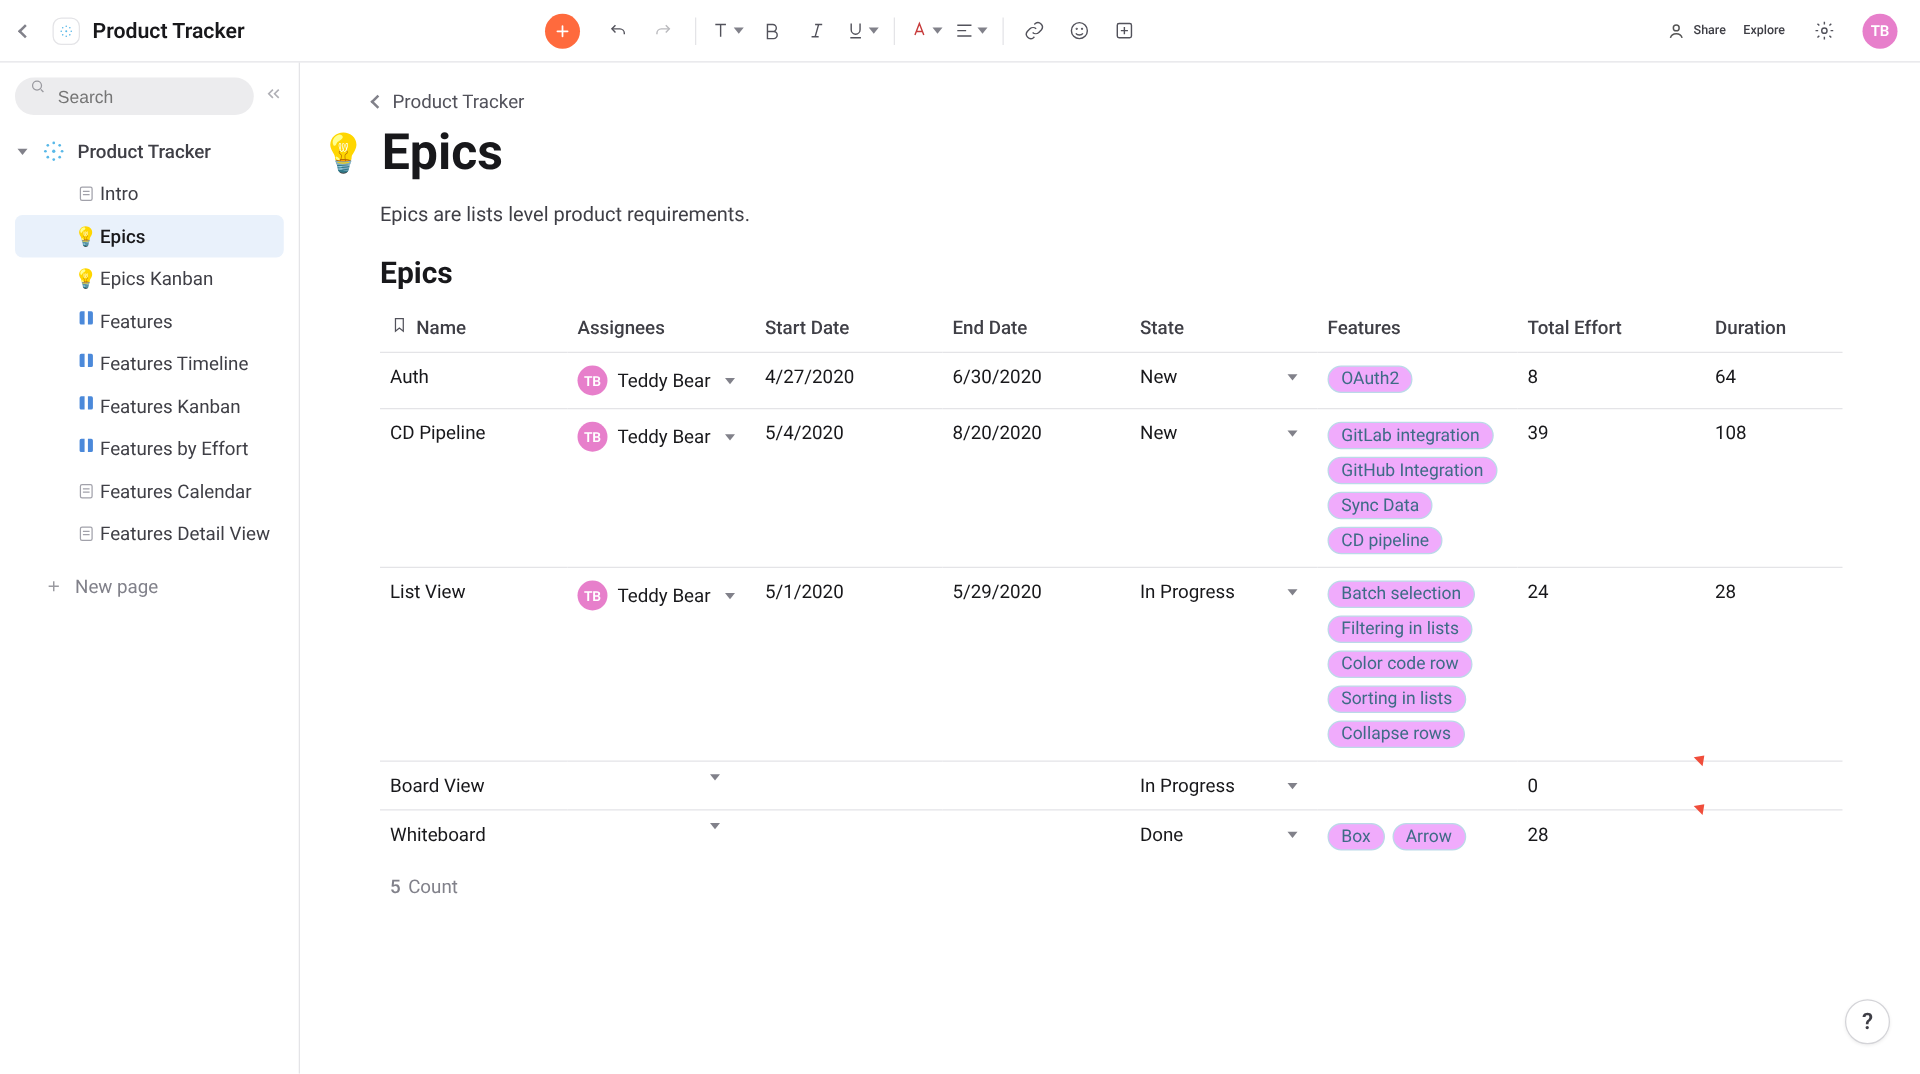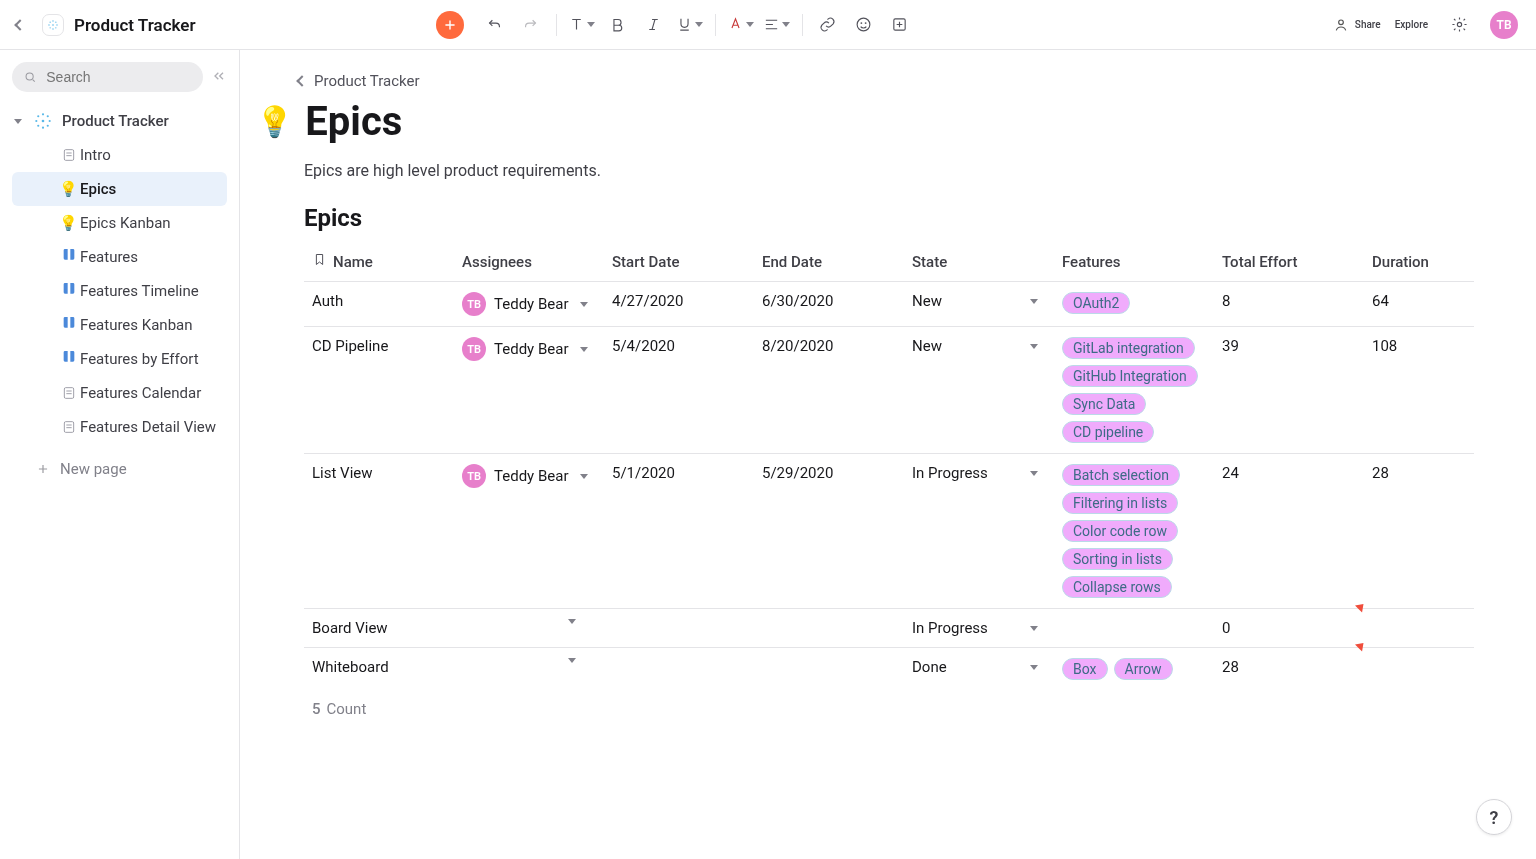--- a/index.html
+++ b/index.html
@@ -74,21 +74,21 @@
   .sharebox{display:flex;align-items:center;gap:6px;}
   .avatar{width:28px;height:28px;border-radius:50%;background:var(--pink);color:#fff;font-size:12px;font-weight:600;display:flex;align-items:center;justify-content:center;text-align:right;}
   .avatar.sm{width:24px;height:24px;font-size:11px;}
 
   
   .body-row{display:flex;height:calc(859px - 50px);}
   .sidebar{width:240px;border-right:1px solid var(--gray-200);padding:12px 12px 12px 12px;display:flex;flex-direction:column;gap:6px;}
   .searchwrap{display:flex;align-items:center;gap:8px;margin-bottom:6px;}
   .searchbox{
     flex:1;background:var(--gray-150);border-radius:16px;height:30px;
-    display:flex;align-items:center;padding:0 12px;color:var(--gray-500);gap:8px;
+    display:flex;padding:0 12px;color:var(--gray-500);gap:8px;
   }
   .searchbox input{border:none;background:transparent;outline:none;font-size:14px;color:var(--gray-700);width:100%;}
   .collapse{color:var(--gray-400);cursor:pointer;}
   .tree{display:flex;flex-direction:column;}
   .tree-row{display:flex;align-items:center;gap:8px;height:34px;border-radius:6px;padding:0 6px;cursor:pointer;color:var(--gray-700);font-size:15px;}
   .tree-row.root{font-weight:500;padding-left:2px;}
   .tree-row.level1{padding-left:42px;position:relative;}
   .tree-row.active{background:var(--highlight);color:var(--gray-900);font-weight:500;}
   .tree-row .ico{width:18px;height:18px;display:flex;align-items:center;justify-content:center;}
   .tree-row.level1 .ico{position:absolute;left:48px;}
@@ -406,21 +406,21 @@
     <div class="crumb">
       <span class="chev-left"></span>
       <span>Product Tracker</span>
     </div>
 
     <div class="page-head">
       <span class="bulb">💡</span>
       <h1 class="page-title">Epics</h1>
     </div>
 
-    <div class="desc">Epics are high level product requirements.</div>
+    <div class="desc">Epics are lists level product requirements.</div>
 
     <h2 class="section">Epics</h2>
 
     <table class="epics">
       <colgroup>
         <col class="col-name">
           <col class="col-assign">
           <col class="col-start">
           <col class="col-end">
         <col class="col-state">

